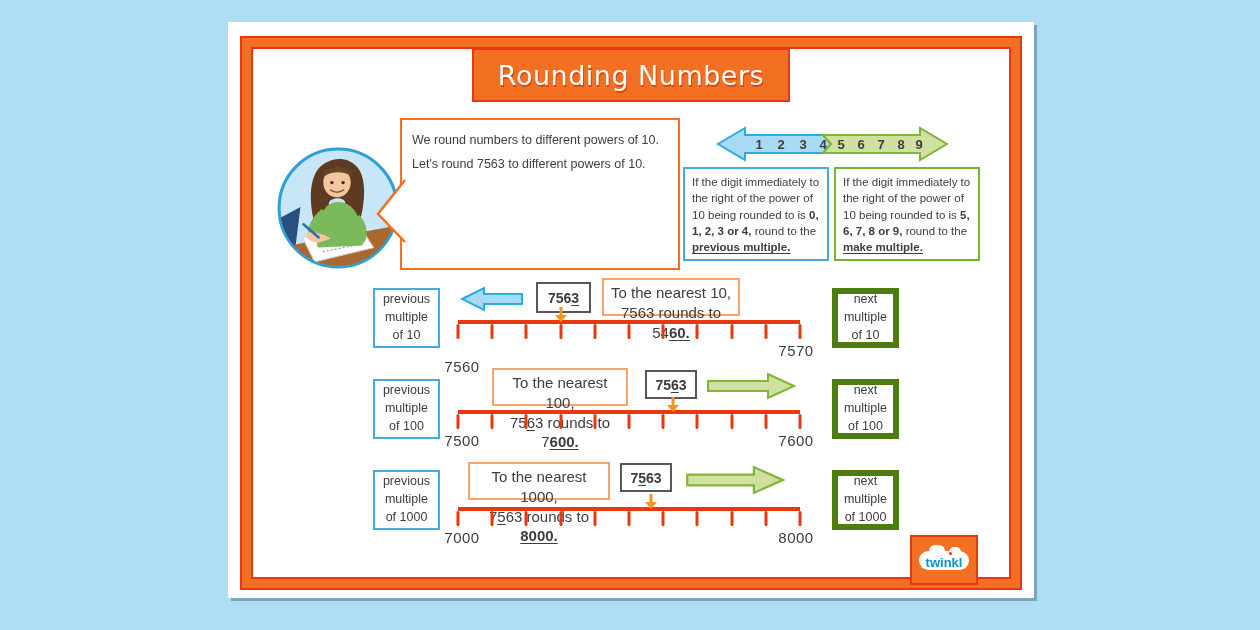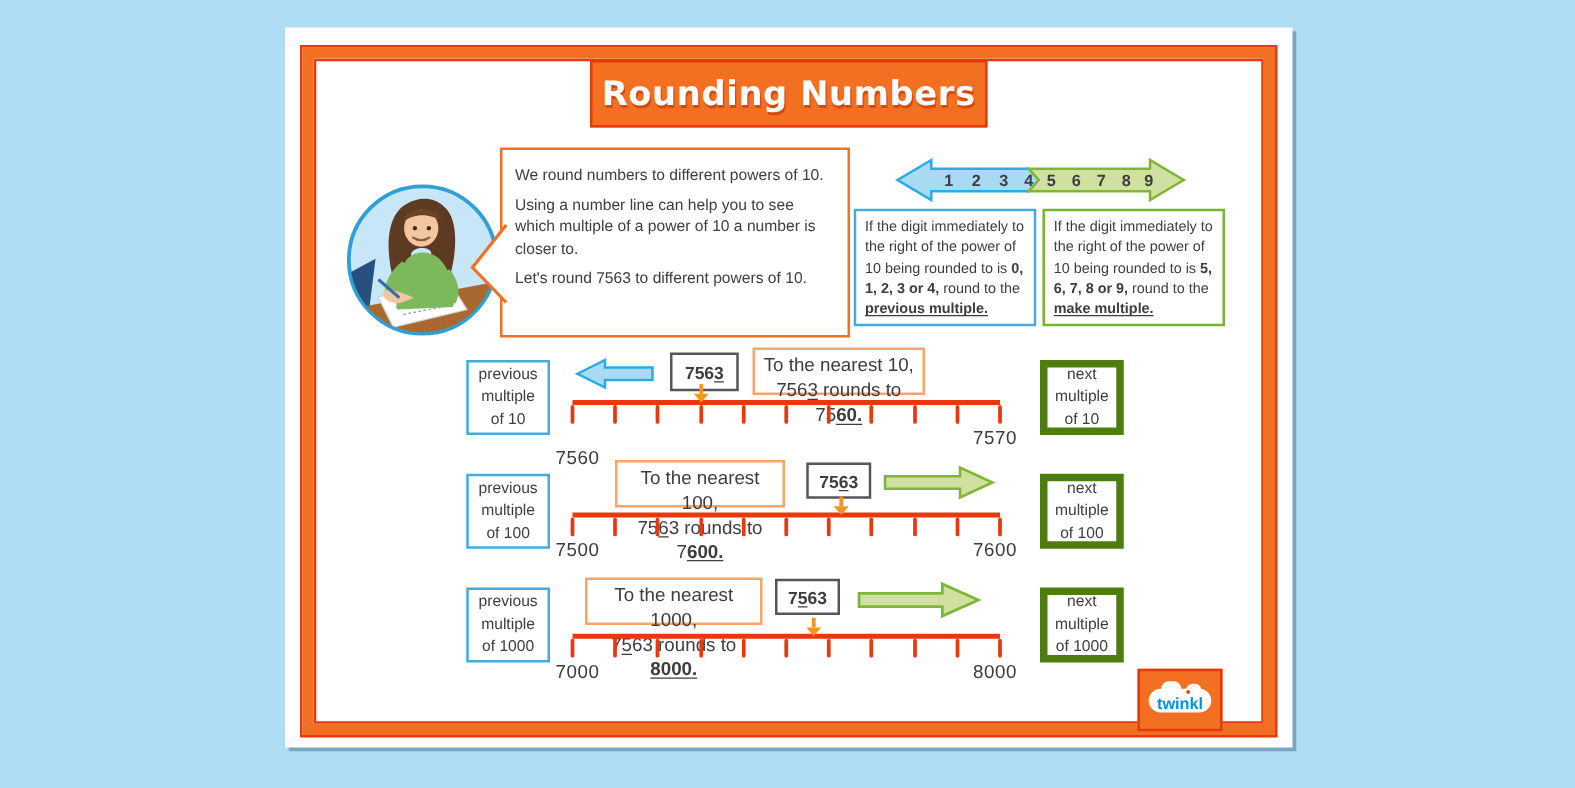--- a/index.html
+++ b/index.html
@@ -4,21 +4,21 @@
 <style>
   html,body{margin:0;padding:0;}
   .stage{position:relative;width:1260px;height:630px;background:#aeddf4;overflow:hidden;
          font-family:"Liberation Sans",sans-serif;color:#3d3d3d;}
   .page{position:absolute;left:228px;top:22px;width:806px;height:576px;background:#ffffff;
         box-shadow:3px 3px 0 rgba(60,100,130,.45);}
   .frame{position:absolute;left:14px;top:16px;width:778px;height:550px;box-sizing:border-box;
          border:9px solid #f36f21;outline:2px solid #e8390e;box-shadow:inset 0 0 0 2px #e8390e;}
   .banner{position:absolute;left:244px;top:26px;width:318px;height:54px;background:#f36f21;
           border:2px solid #e8390e;box-sizing:border-box;display:flex;align-items:center;justify-content:center;z-index:5;}
-  .banner h1{margin:0;font-size:27px;font-weight:bold;color:#ffffff;letter-spacing:.5px;
+  .banner h1{margin:0;font-size:27px;font-weight:normal;color:#ffffff;letter-spacing:.5px;
              text-shadow:1px 2px 0 #d6490f;font-family:"DejaVu Sans",sans-serif;}
   
   .bubble{position:absolute;left:172px;top:96px;width:280px;height:152px;box-sizing:border-box;
           border:2px solid #f36f21;background:#fff;padding:6px 10px;z-index:2;}
   .bubble p{margin:6px 0;font-size:12.5px;line-height:1.4;}
   .bubble-tail{position:absolute;left:147px;top:156px;width:32px;height:66px;z-index:3;}
   .girl{position:absolute;left:46px;top:122px;width:128px;height:128px;}
   
   .digit-arrow{position:absolute;left:487px;top:104px;width:235px;height:36px;}
   .digit-arrow text{font-size:13px;font-weight:bold;fill:#3d3d3d;font-family:"Liberation Sans",sans-serif;}
@@ -87,21 +87,20 @@
         <path d="M42 94 C43 70 50 57 63 57 C76 57 84 68 88 88 L87 100 L43 102 Z" fill="#7cb85c"></path>
         <path d="M47 64 C37 72 32 83 34 91 L49 95 C47 85 51 74 55 70 Z" fill="#7cb85c"></path>
         <path d="M33 87 C29 91 35 97 45 97 L56 93 C50 89 39 86 33 87 Z" fill="#f2c7a0"></path>
         <path d="M29 79 L44 92" stroke="#2d6fb0" stroke-width="2.5" stroke-linecap="round"></path>
         <path d="M84 70 C92 79 93 90 89 97 L77 99 C81 88 80 77 80 73 Z" fill="#7cb85c"></path>
       </g>
     </svg>
 
     <div class="bubble">
       <p>We round numbers to different powers of 10.</p>
-      <p>Using a number line can help you to see which multiple of a power of 10 a number is closer to.</p>
       <p>Let's round 7563 to different powers of 10.</p>
     </div>
     <svg class="bubble-tail" viewBox="0 0 32 66">
       <path d="M30 2 L3 36 L30 64" fill="#ffffff" stroke="#f36f21" stroke-width="2.5"></path>
     </svg>
 
     <svg class="digit-arrow" viewBox="0 0 235 36">
       <path d="M30 2 L3 18 L30 34 L30 27 L108 27 L116 18 L108 9 L30 9 Z" fill="#a9daf3" stroke="#2babe2" stroke-width="2"></path>
       <path d="M108 9 L116 18 L108 27 L205 27 L205 34 L232 18 L205 2 L205 9 Z" fill="#cfe0a0" stroke="#80b636" stroke-width="2"></path>
       <text x="44" y="23" text-anchor="middle">1</text>
@@ -130,21 +129,21 @@
     <svg class="dir-arrow" style="left:232px;top:264px;" width="64" height="26" viewBox="0 0 64 26">
       <path d="M2 13 L24 2 L24 8 L62 8 L62 18 L24 18 L24 24 Z" fill="#a9daf3" stroke="#2babe2" stroke-width="2"></path>
     </svg>
     <div class="vbox" style="left:308px;top:260px;width:55px;height:31px;">
       <span>756</span>
         <span class="u">3</span>
         <span></span>
     </div>
     <div class="note" style="left:374px;top:256px;width:138px;height:38px;">
       <div>To the nearest 10,</div>
-      <div><span>756</span><span class="u">3</span><span> rounds to 75</span><span class="bu">60.</span></div>
+      <div><span>756</span><span class="u">3</span><span> rounds to 54</span><span class="bu">60.</span></div>
     </div>
     <div class="numline" style="top:298px;">
       <svg class="marker" viewBox="0 0 12 15" style="left: 30%;">
         <rect x="4.5" y="0" width="3" height="8" fill="#f7941d"></rect>
           <polygon points="0,8 12,8 6,15" fill="#f7941d"></polygon>
       </svg>
       <span class="ticks"><span class="tick" style="left: 0%;"></span><span class="tick" style="left: 10%;"></span><span class="tick" style="left: 20%;"></span><span class="tick" style="left: 30%;"></span><span class="tick" style="left: 40%;"></span><span class="tick" style="left: 50%;"></span><span class="tick" style="left: 60%;"></span><span class="tick" style="left: 70%;"></span><span class="tick" style="left: 80%;"></span><span class="tick" style="left: 90%;"></span><span class="tick" style="left: 100%;"></span></span>
     </div>
     <div class="axis-label" style="left:234px;top:336px;">7560</div>
     <div class="axis-label" style="left:568px;top:320px;">7570</div>

